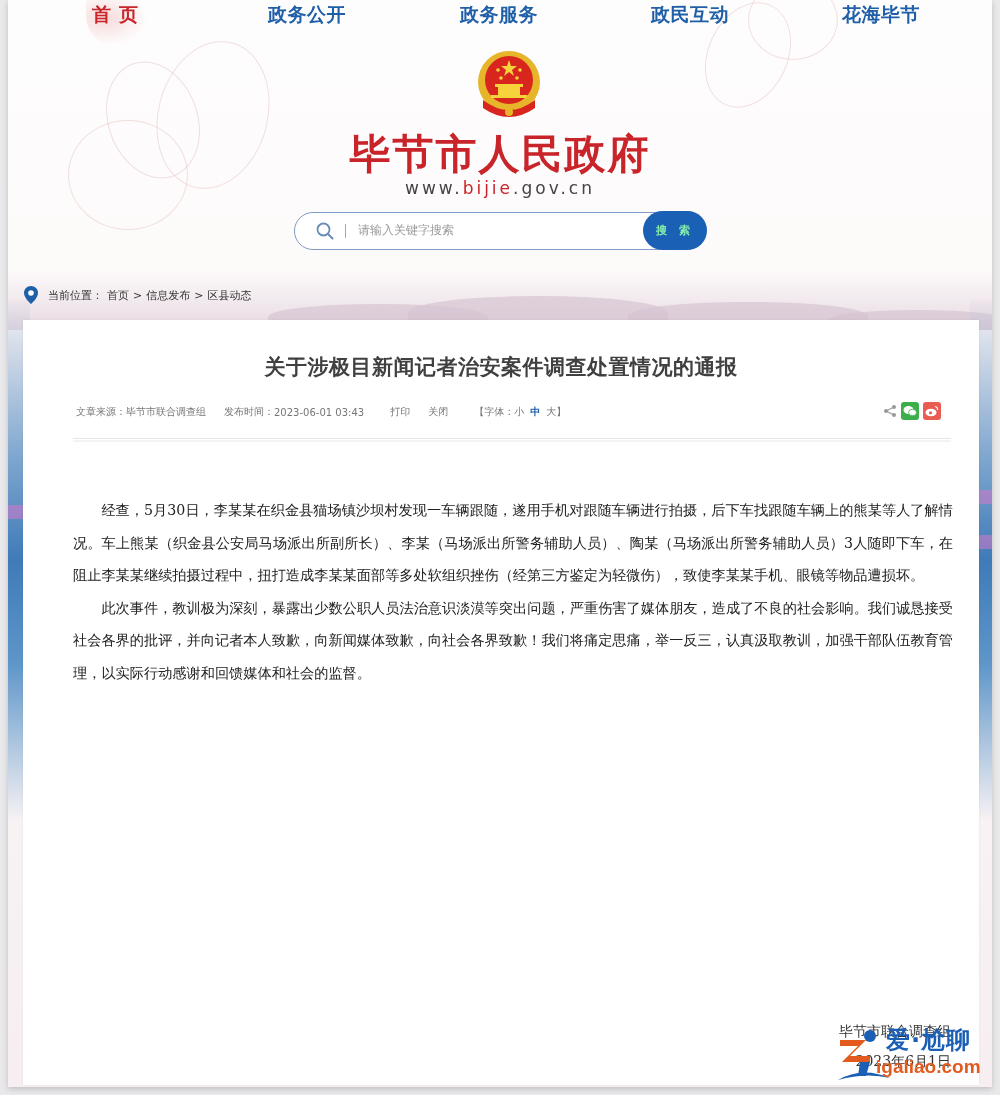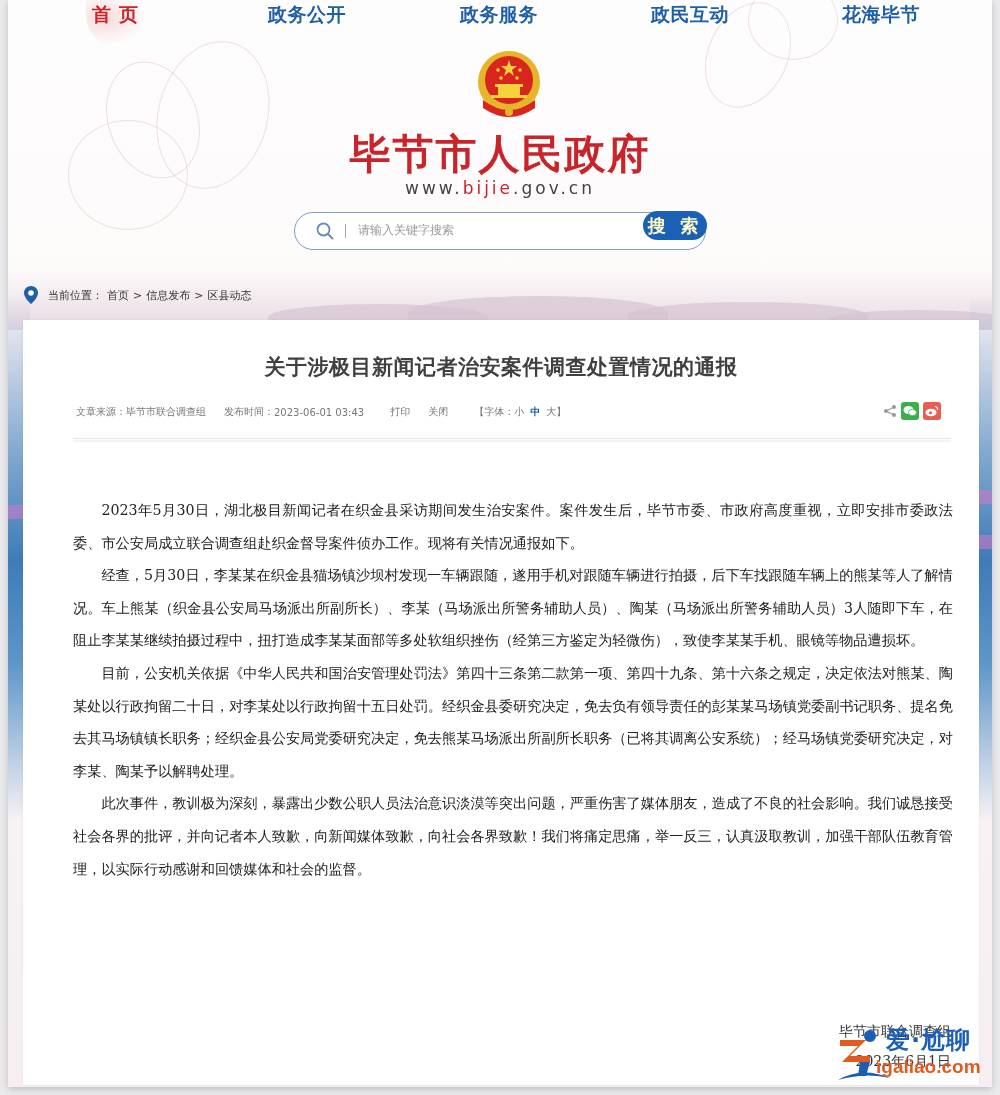--- a/index.html
+++ b/index.html
@@ -65,23 +65,23 @@
     display: flex; align-items: center;
   }
   .search-icon-wrap { width: 40px; height: 36px; display: flex; align-items: center; justify-content: center; margin-left: 10px; }
   .search-sep { width: 1px; height: 14px; background: #9aa8bb; margin-right: 12px; }
   .search-input {
     border: none; outline: none; font-size: 12px; color: #333; background: transparent;
     width: 280px; font-family: Liberation Mono, monospace;
   }
   .search-input::placeholder { color: #9a9a9a; }
   .search-btn {
-    position: absolute; right: -2px; top: -2px; width: 64px; height: 29px;
-    background: #1a61b5; color: #fef9c3; border: none; border-radius: 20px;
-    font-size: 18px; font-weight: bold; letter-spacing: 4px; cursor: pointer;
+    position: absolute; right: -2px; top: -2px; width: 64px; height: 39px;
+    background: #1a61b5; color: #86efac; border: none; border-radius: 20px;
+    font-size: 11px; font-weight: bold; letter-spacing: 4px; cursor: pointer;
     font-family: "DejaVu Sans", sans-serif;
   }
 
   
   .breadcrumb {
     position: absolute; left: 16px; top: 286px; display: flex; align-items: center;
     font-size: 11px; color: #333;
   }
   .bc-pin { width: 14px; height: 18px; margin-right: 10px; }
   .bc-label { margin-right: 4px; }
@@ -257,23 +257,21 @@
             <ellipse cx="6" cy="7.5" rx="5.5" ry="3.8" fill="#fff"></ellipse>
             <circle cx="5.5" cy="7.8" r="1.6" fill="#e85c52"></circle>
             <path d="M10 1.5 Q13 2 12.5 5" stroke="#fff" stroke-width="1.2" fill="none"></path>
           </svg>
       </span>
     </div>
 
     <div class="divider"></div>
 
     <div class="body">
-      <p>2023年5月30日，湖北极目新闻记者在织金县采访期间发生治安案件。案件发生后，毕节市委、市政府高度重视，立即安排市委政法委、市公安局成立联合调查组赴织金督导案件侦办工作。现将有关情况通报如下。</p>
       <p>经查，5月30日，李某某在织金县猫场镇沙坝村发现一车辆跟随，遂用手机对跟随车辆进行拍摄，后下车找跟随车辆上的熊某等人了解情况。车上熊某（织金县公安局马场派出所副所长）、李某（马场派出所警务辅助人员）、陶某（马场派出所警务辅助人员）3人随即下车，在阻止李某某继续拍摄过程中，扭打造成李某某面部等多处软组织挫伤（经第三方鉴定为轻微伤），致使李某某手机、眼镜等物品遭损坏。</p>
-      <p>目前，公安机关依据《中华人民共和国治安管理处罚法》第四十三条第二款第一项、第四十九条、第十六条之规定，决定依法对熊某、陶某处以行政拘留二十日，对李某处以行政拘留十五日处罚。经织金县委研究决定，免去负有领导责任的彭某某马场镇党委副书记职务、提名免去其马场镇镇长职务；经织金县公安局党委研究决定，免去熊某马场派出所副所长职务（已将其调离公安系统）；经马场镇党委研究决定，对李某、陶某予以解聘处理。</p>
       <p>此次事件，教训极为深刻，暴露出少数公职人员法治意识淡漠等突出问题，严重伤害了媒体朋友，造成了不良的社会影响。我们诚恳接受社会各界的批评，并向记者本人致歉，向新闻媒体致歉，向社会各界致歉！我们将痛定思痛，举一反三，认真汲取教训，加强干部队伍教育管理，以实际行动感谢和回馈媒体和社会的监督。</p>
     </div>
 
     <div class="sign">
       <div>毕节市联合调查组</div>
       <div>2023年6月1日</div>
     </div>
   </div>
 </div>
 

